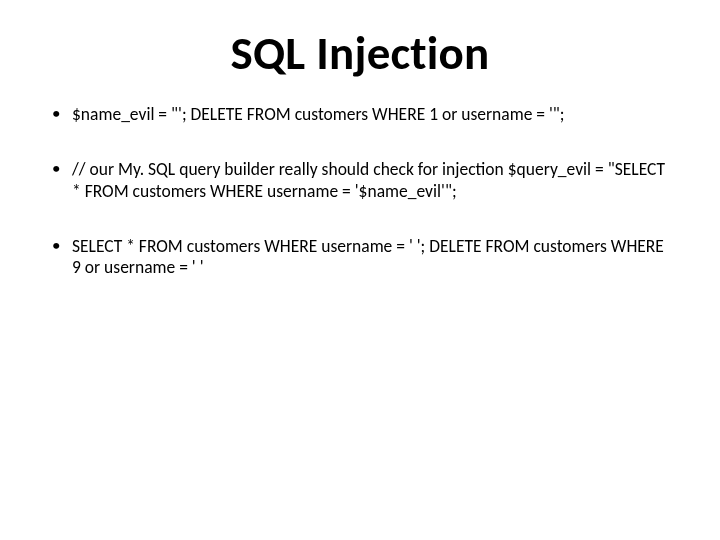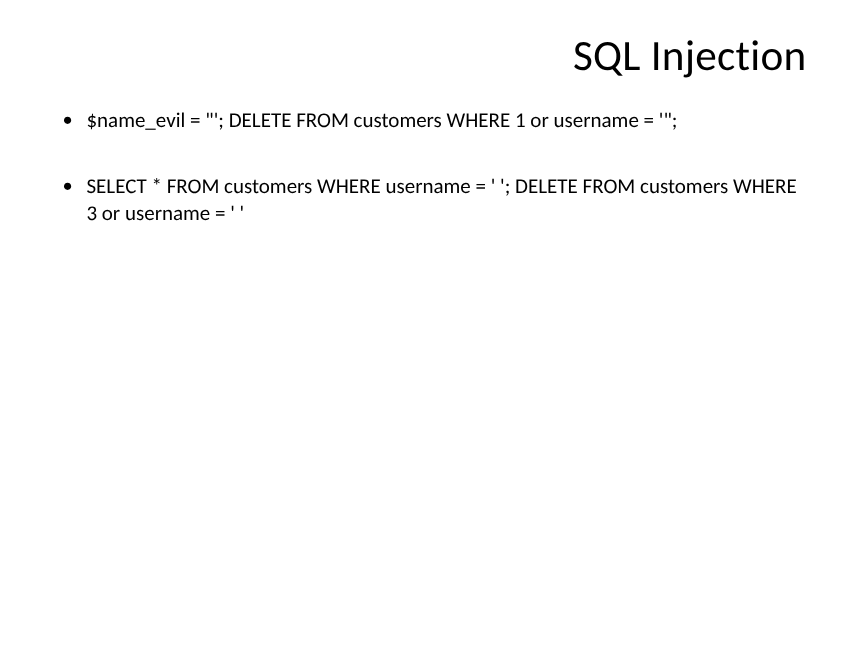--- a/index.html
+++ b/index.html
@@ -12,23 +12,23 @@
     color: #000000;
     overflow: hidden;
   }
   .slide {
     width: 720px;
     height: 540px;
     box-sizing: border-box;
     padding: 18px 48px 0 48px;
   }
   .title {
-    text-align: right;
-    font-size: 36px;
-    font-weight: 400;
+    text-align: center;
+    font-size: 47px;
+    font-weight: 700;
     margin: 6px 0 22px 0;
     letter-spacing: 0.2px;
   }
   ul.bullets {
     list-style: none;
     margin: 0;
     padding: 0;
   }
   ul.bullets > li {
     position: relative;
@@ -46,15 +46,16 @@
     color: #000;
   }
 </style>
 </head>
 <body>
 
 <div class="slide">
   <h1 class="title">SQL Injection</h1>
   <ul class="bullets">
     <li>$name_evil = "'; DELETE FROM customers WHERE 1 or username = '";</li>
-    <li>SELECT * FROM customers WHERE username = ' '; DELETE FROM customers WHERE 3 or username = ' '</li>
+    <li>// our My. SQL query builder really should check for injection $query_evil = "SELECT * FROM customers WHERE username = '$name_evil'";</li>
+    <li>SELECT * FROM customers WHERE username = ' '; DELETE FROM customers WHERE 9 or username = ' '</li>
   </ul>
 </div>
 
 </body></html>

